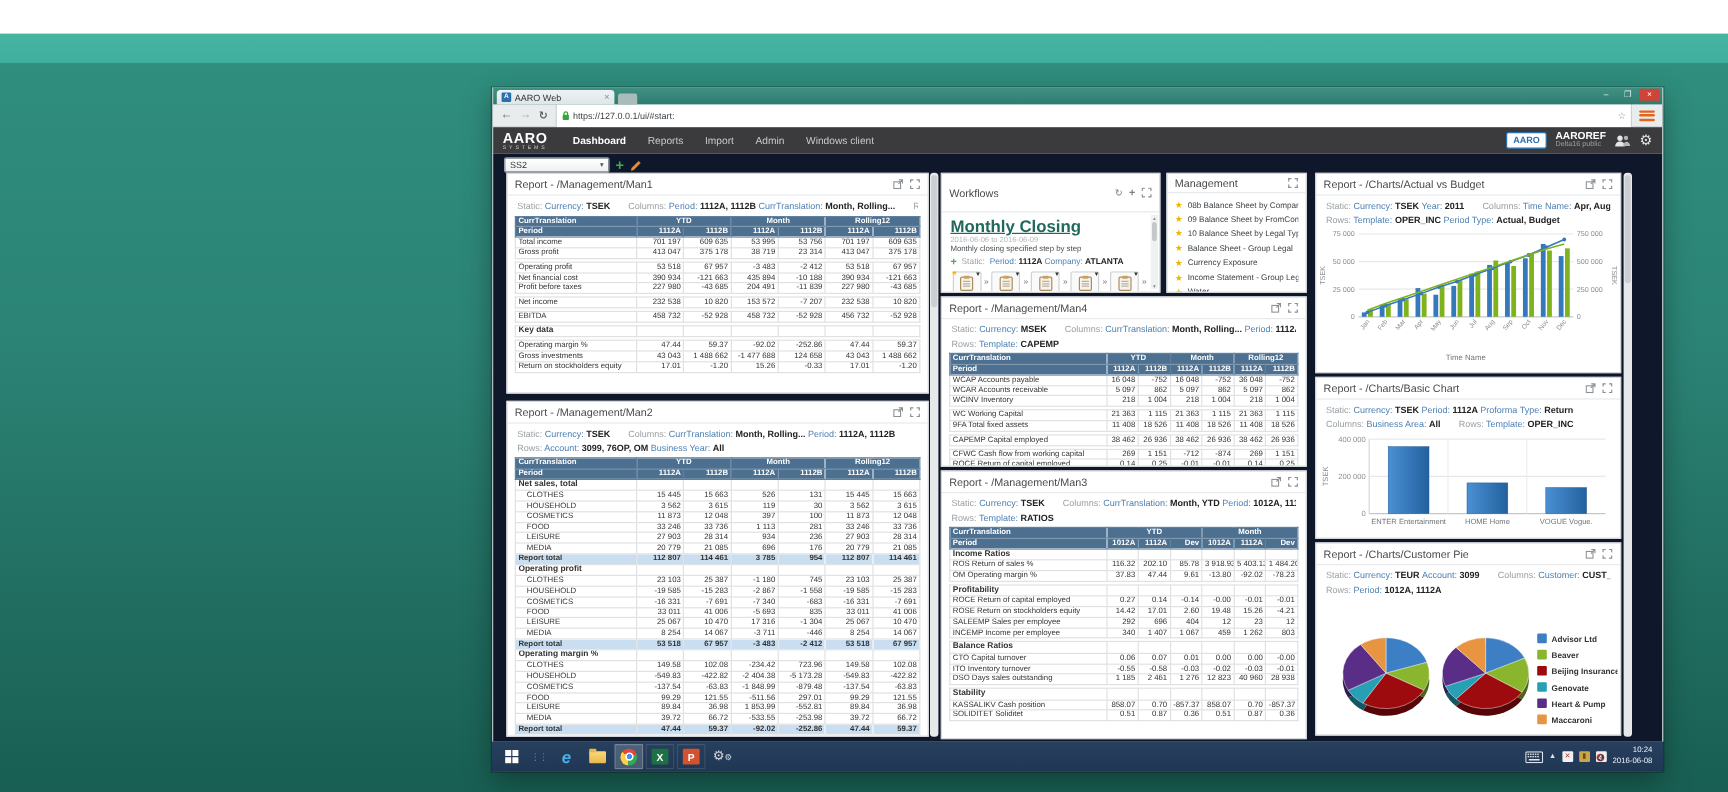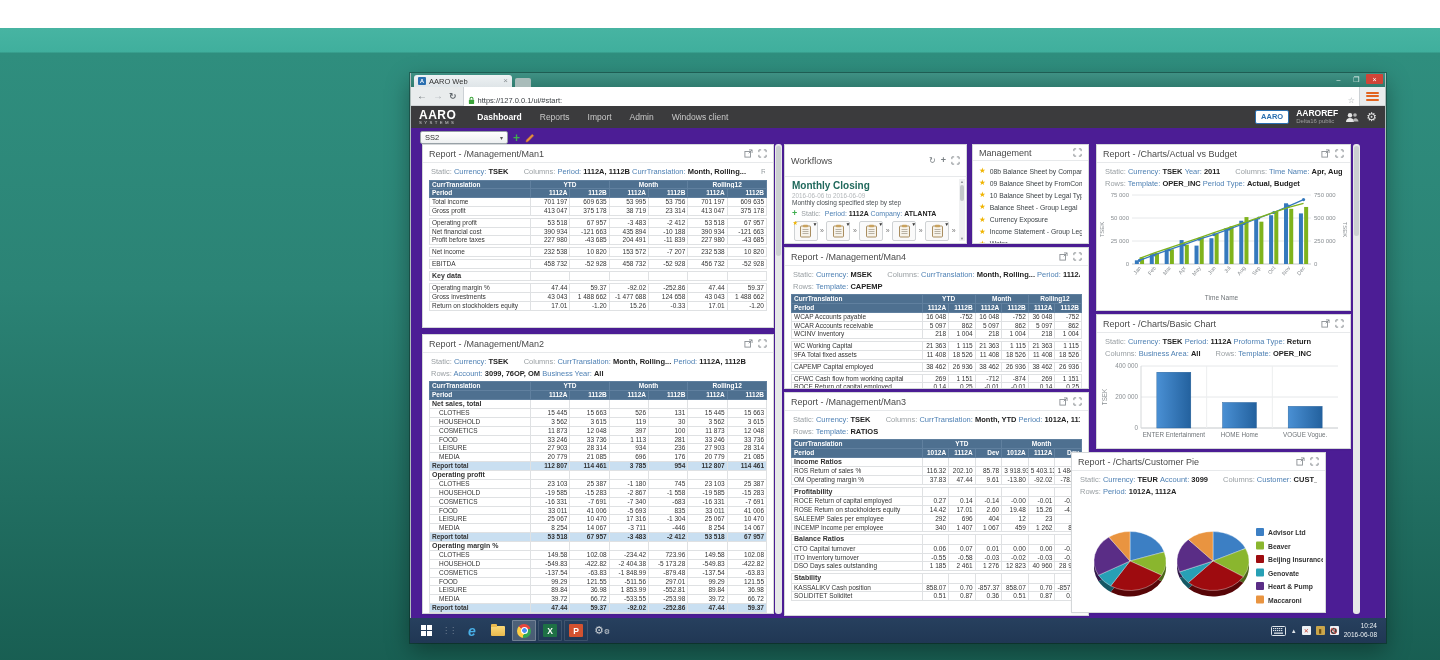--- a/index.html
+++ b/index.html
@@ -15,38 +15,38 @@
 .tab-close{margin-left:auto;color:#8a9094;font-size:8px;line-height:1;}
 .tab-stub{width:16px;height:9px;background:#a9bcba;border-radius:2px 2px 0 0;margin-left:3px;}
 .win-controls{position:absolute;right:2px;top:1px;display:flex;gap:1px;}
 .win-btn{width:17px;height:10px;display:flex;align-items:center;justify-content:center;font-size:7px;color:#e7f2ef;line-height:1;}
 .win-btn.close{background:#d04437;border-radius:1px;color:#fff;}
 
 .toolbar{height:19px;background:#e9eced;border-bottom:1px solid #d2d6d8;display:flex;align-items:center;padding:0 6px;gap:6px;flex:none;}
 .navarrow{font-size:10px;color:#5f666b;line-height:1;}
 .navarrow.fwd{color:#a9aeb2;}
 .reload{font-size:9px;color:#5f666b;font-weight:bold;}
-.urlbar{flex:1;height:13px;background:#fff;border:1px solid #ccd1d5;border-radius:2px;display:flex;gap:3px;padding:16px 4px;font-size:7.5px;color:#3a3f43;}
+.urlbar{flex:1;height:13px;background:#fff;border:1px solid #ccd1d5;border-radius:2px;display:flex;align-items:center;gap:3px;padding:16px 4px;font-size:7.5px;color:#3a3f43;}
 .url-star{margin-left:auto;color:#9aa0a4;font-size:8px;}
 .menu-btn{width:13px;height:11px;display:flex;flex-direction:column;justify-content:center;gap:1.5px;}
 .menu-btn i{display:block;height:2px;background:#e2641f;border-radius:1px;}
 
 .appnav{height:22px;background:#3b3b3d;display:flex;align-items:center;padding:0 8px;flex:none;}
 .brand{line-height:1;margin-right:12px;color:#fff;}
 .brand .b1{font-size:12px;font-weight:bold;letter-spacing:.5px;}
 .brand .b2{font-size:4.3px;letter-spacing:2.4px;color:#cfcfcf;}
 .nav-item{font-size:8.5px;padding:0 9px;color:#c9c9c9;cursor:pointer;white-space:nowrap;}
 .nav-item.active{color:#fff;font-weight:bold;}
 .nav-right{margin-left:auto;display:flex;align-items:center;gap:7px;}
 .logo-badge{background:#fff;border:1px solid #2a6fb0;border-radius:2px;color:#2a6fb0;font-weight:bold;font-size:7.5px;padding:2px 5px;line-height:1;}
 .account{line-height:1.15;}
 .acc-name{font-size:8.5px;font-weight:bold;color:#fff;}
 .acc-sub{font-size:6px;color:#9f9f9f;}
 
-.content{position:relative;flex:1;background:#4c1d95;overflow:hidden;}
+.content{position:relative;flex:1;background:#0f172a;overflow:hidden;}
 .dash-row{position:absolute;left:9px;top:3px;display:flex;align-items:center;gap:5px;}
 .dash-select{width:88px;height:13px;border:1px solid #98a1a7;border-radius:2px;background:linear-gradient(#fff,#eef0f1);font-size:7.5px;color:#333;display:flex;align-items:center;padding:0 4px;}
 .dash-select .caret{margin-left:auto;font-size:6px;color:#555;}
 .plus-ic{color:#3fae4f;font-size:12px;font-weight:bold;line-height:1;}
 .vscroll{position:absolute;width:7px;background:#e6e8e9;border-radius:3px;}
 .vthumb{position:absolute;left:1px;right:1px;top:2px;height:110px;background:#cbcfd1;border-radius:3px;}
 
 .panel{position:absolute;background:#fff;border:1px solid #d4d7d9;box-shadow:0 1px 2px rgba(0,0,0,.05);display:flex;flex-direction:column;overflow:hidden;}
 .panel-h{height:18px;flex:none;display:flex;align-items:center;padding:0 6px;border-bottom:1px solid #e7e9eb;}
 .panel-title{font-size:9px;color:#4a4a4a;white-space:nowrap;overflow:hidden;}
@@ -63,21 +63,21 @@
 .rpt th,.rpt td{border:1px solid #dfe1e3;padding:0 2px;line-height:1.2;white-space:nowrap;overflow:hidden;}
 .rpt thead th{background:#4e7090;color:#fff;border-color:#60809f;text-align:center;font-size:6.5px;}
 .rpt thead th.cornerh,.rpt thead th.periodh{text-align:left;}
 .rpt td.num{text-align:right;}
 .rpt tr.total td{background:#c9dff1;font-weight:bold;}
 .rpt tr.section td{font-weight:bold;font-size:7px;}
 .rpt tr.gap td{border:none;height:3px;padding:0;}
 .rpt td.ind{padding-left:9px;}
 
 .wf-body{position:relative;flex:1;padding:3px 10px 2px 7px;overflow:hidden;}
-.wf-head{font-size:10px;font-weight:bold;color:#20695c;}
+.wf-head{font-size:14px;font-weight:bold;color:#20695c;text-decoration:underline;}
 .wf-dates{font-size:6.3px;color:#b3b7ba;margin-top:1px;}
 .wf-desc{font-size:6.5px;color:#4a4f53;margin-bottom:3px;}
 .wf-static{display:flex;align-items:center;gap:4px;font-size:7px;margin-bottom:3px;}
 .wf-steps{display:flex;align-items:flex-start;overflow:hidden;height:37px;}
 .wf-step{flex:none;width:27px;text-align:center;cursor:pointer;}
 .wf-box{position:relative;width:24px;height:20px;margin:0 auto;border:1px solid #cfd2d4;background:#fafafa;border-radius:2px;display:flex;align-items:center;justify-content:center;}
 .wf-caret{position:absolute;right:-1px;top:-1px;font-size:5px;color:#333;}
 .wf-star{position:absolute;left:-2px;top:-3px;font-size:6px;color:#f0b400;}
 .wf-label{font-size:5.6px;color:#444;line-height:1.1;margin-top:1px;}
 .wf-sep{flex:none;font-size:7px;color:#777;margin:6px 1px 0;}
@@ -1254,21 +1254,21 @@
                 <text x="76.83333333333334" y="77" font-size="6.3" fill="#6f7478" text-anchor="middle">ENTER Entertainment</text>
                 <rect x="125.5" y="42.425000000000004" width="34" height="25.574999999999996" fill="url(#bgrad)" stroke="#1f5a94" stroke-width="0.4"></rect>
                 <text x="142.5" y="77" font-size="6.3" fill="#6f7478" text-anchor="middle">HOME Home</text>
                 <rect x="191.16666666666669" y="46.300000000000004" width="34" height="21.699999999999996" fill="url(#bgrad)" stroke="#1f5a94" stroke-width="0.4"></rect>
                 <text x="208.16666666666669" y="77" font-size="6.3" fill="#6f7478" text-anchor="middle">VOGUE Vogue.</text>
                 <text font-size="6.3" fill="#8a8f93" text-anchor="middle" transform="translate(10,37) rotate(-90)">TSEK</text>
               </svg>
             </div>
         </div>
 
-        <div class="panel" style="left:660px;top:324px;width:255px;height:161px">
+        <div class="panel" style="left:685px;top:324px;width:255px;height:161px">
           <div class="panel-h">
               <span class="panel-title">Report - /Charts/Customer Pie</span>
             <span class="panel-icons">
                 <span class="pic pic-popout">
                   <svg width="9" height="9" viewBox="0 0 10 10">
                     <rect x="1" y="2.8" width="6.2" height="6.2" fill="none" stroke="#8b9094"></rect>
                     <path d="M5.6 1H9v3.4M9 1L5.2 4.8" stroke="#8b9094" fill="none"></path>
                   </svg>
                 </span>
                 <span class="pic pic-expand">

